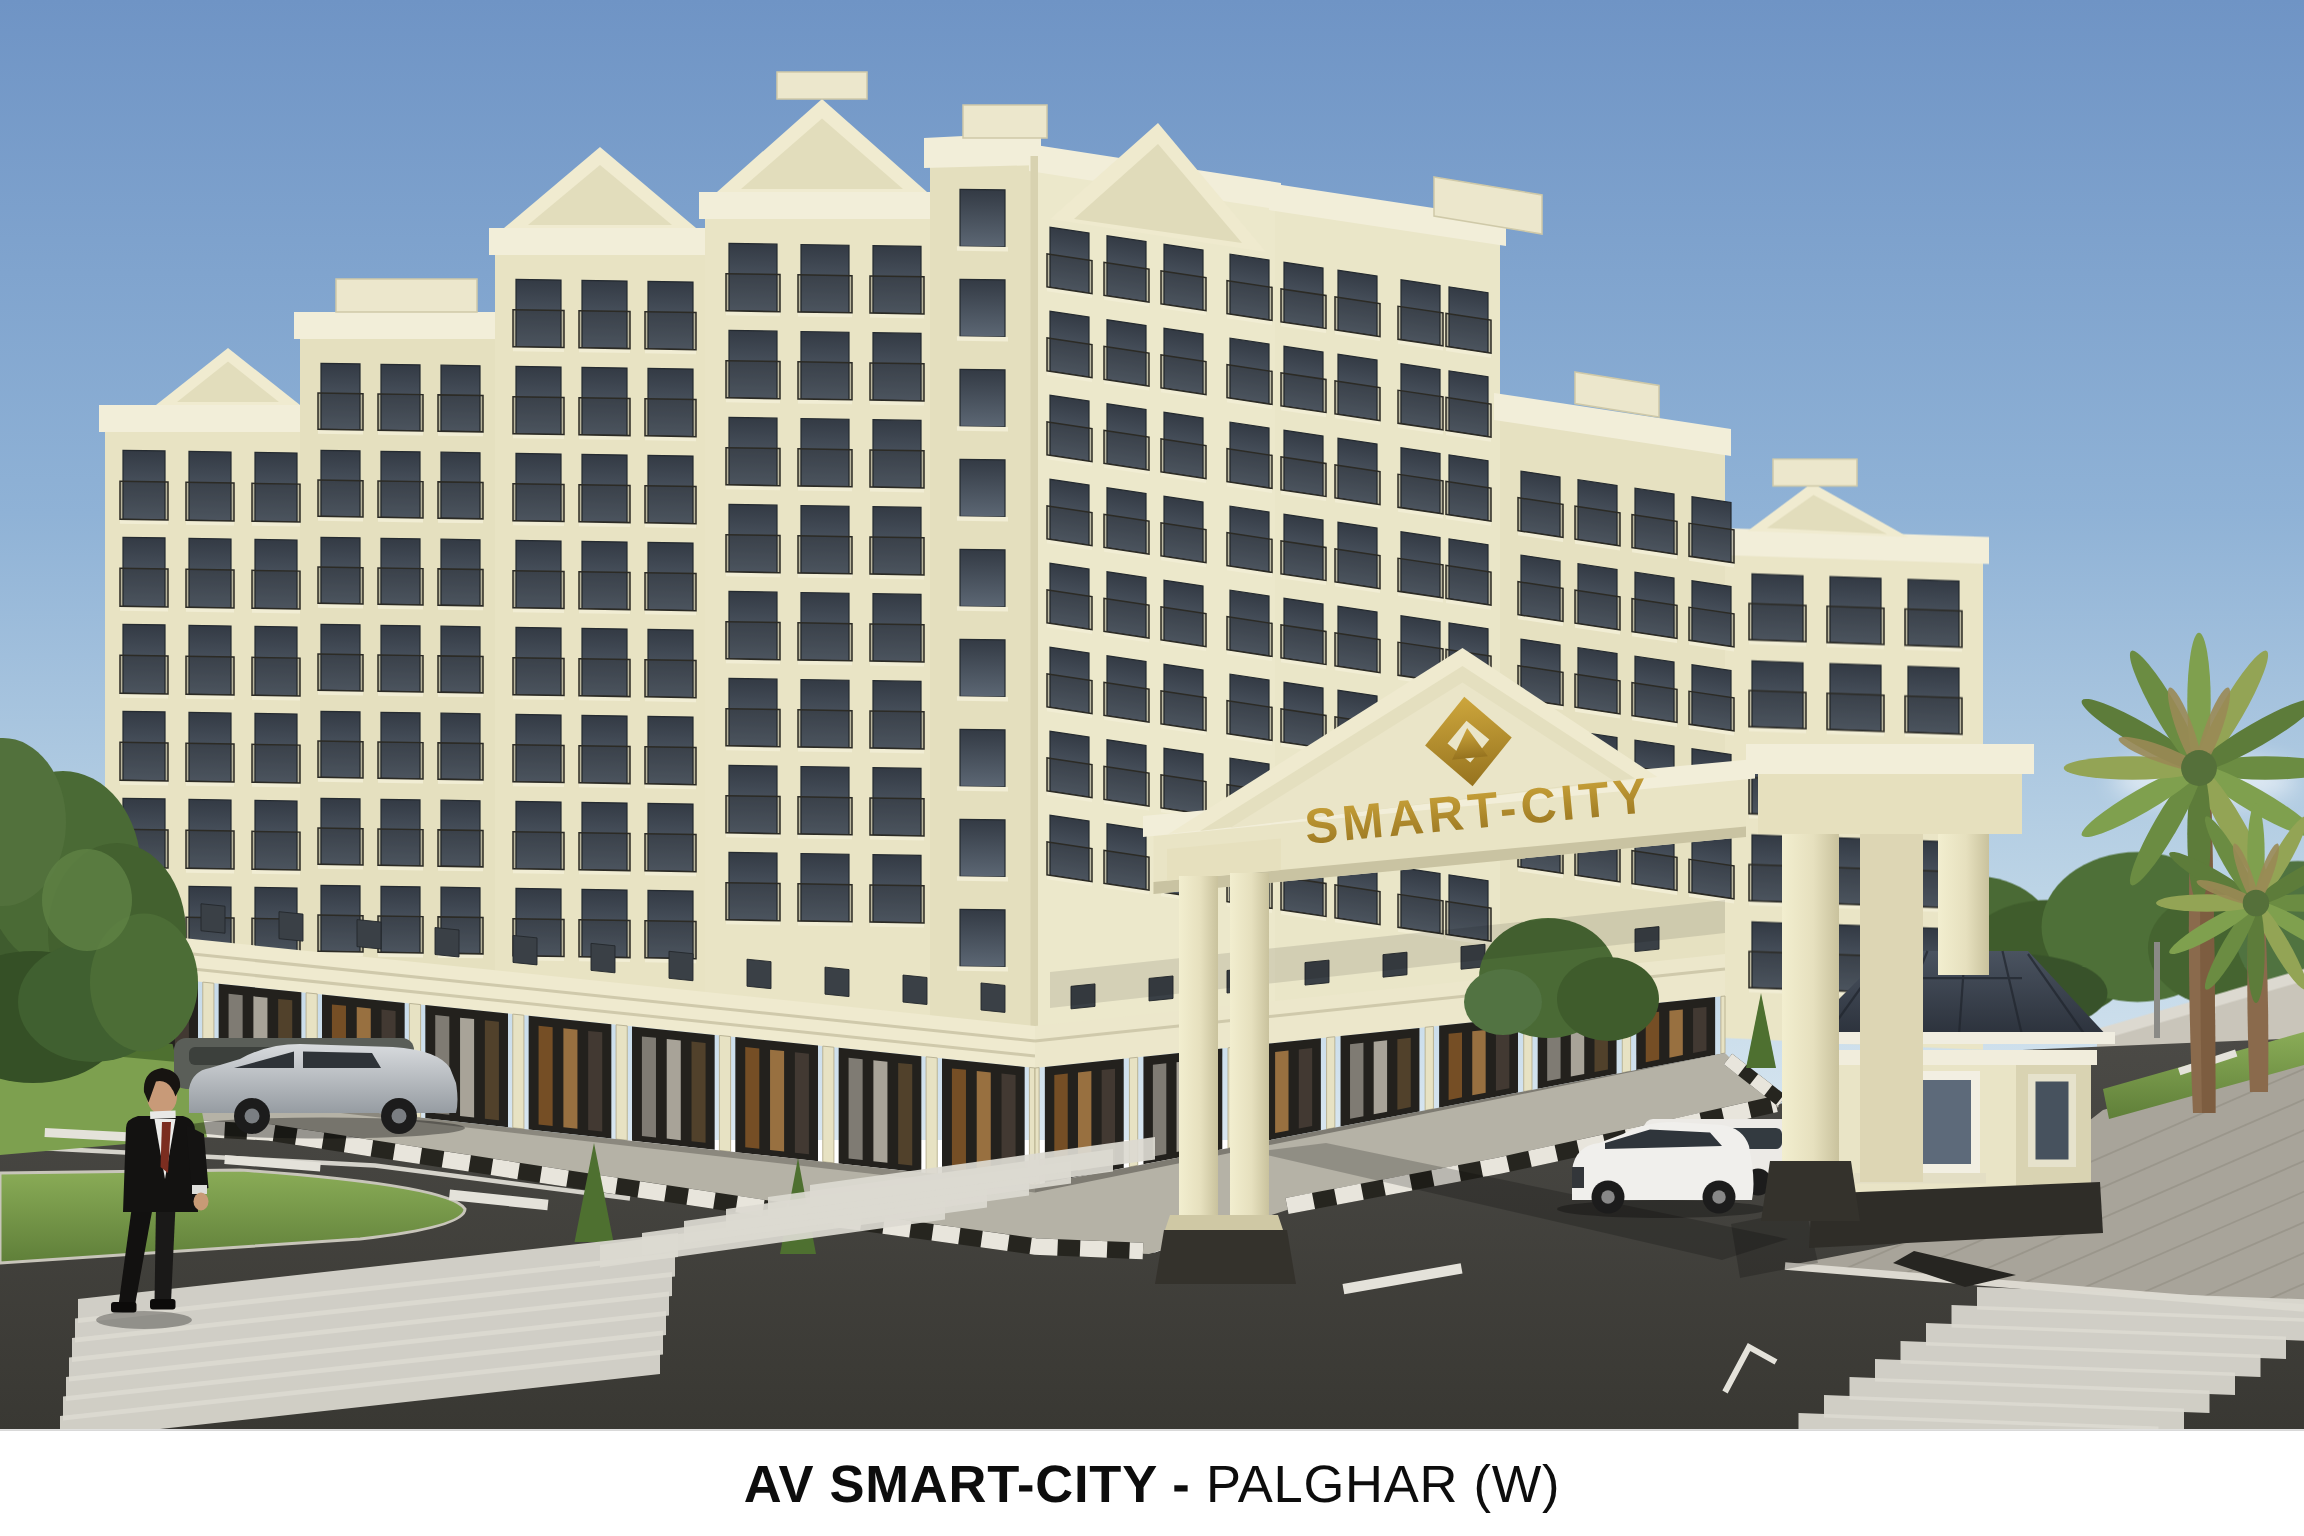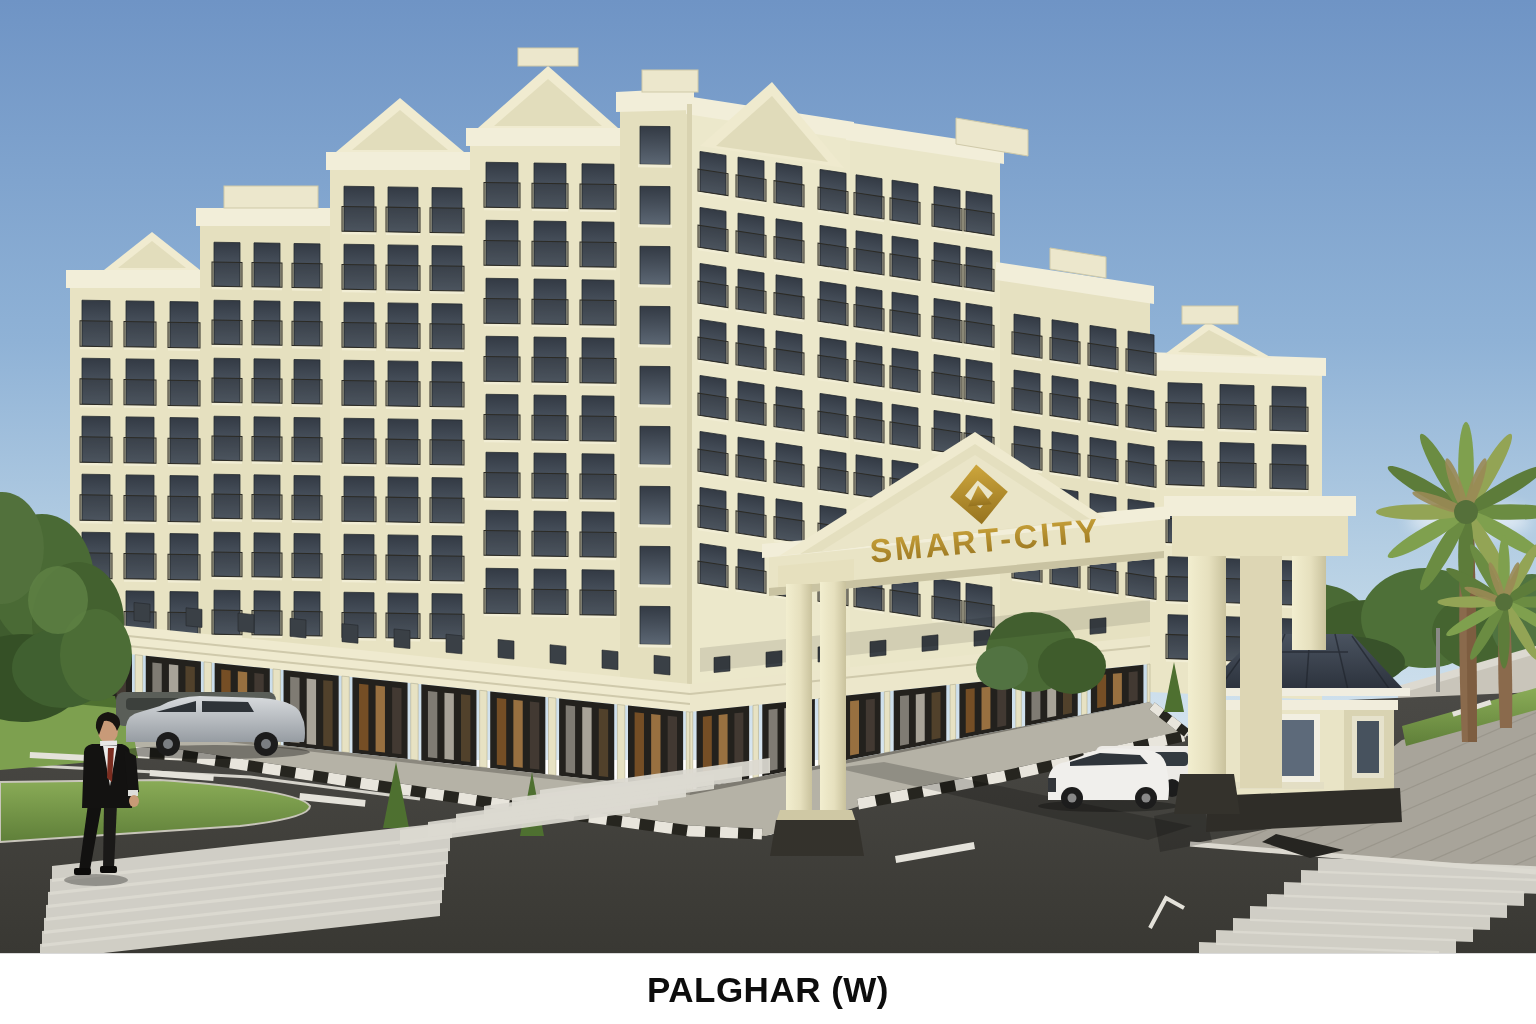--- a/index.html
+++ b/index.html
@@ -3,21 +3,21 @@
 <meta charset="utf-8">
 <style>
   html,body{margin:0;padding:0;background:#fff;}
   .frame{position:relative;width:1536px;height:1024px;overflow:hidden;background:#fff;
          font-family:"Liberation Sans",sans-serif;}
   .scene{position:absolute;top:0;left:0;}
   .caption{position:absolute;left:0;top:953px;width:1536px;height:71px;background:#ffffff;
            border-top:1px solid #d9d9d9;display:flex;align-items:center;justify-content:center;
            color:#0d0d0d;font-size:35px;letter-spacing:.5px;white-space:pre;}
   .caption .b{font-weight:bold;}
-  .caption .r{font-weight:bold;text-align:center;}
+  .caption .r{font-weight:normal;text-align:center;}
   .win{fill:url(#wg);stroke:#242a30;stroke-width:.8;}
   .sill{fill:#f1edd4;}
   .rail{fill:rgba(20,19,16,.22);stroke:#2c2b25;stroke-width:1;}
   .glass{fill:#23211d;}
   .pilaster{fill:#e7e2c3;stroke:#b5ae8d;stroke-width:.6;}
   .zebra{fill:#dcd9d1;opacity:.93;}
   .plank{stroke:#8f8b80;stroke-width:1.2;opacity:.55;}
   .cornice{fill:#f2eed9;}
   .cap{fill:#ece7cc;stroke:#cfc9a8;stroke-width:1;}
   .dash{fill:#e4e2da;}
@@ -1105,15 +1105,15 @@
           <ellipse cx="32.64" cy="0" rx="34" ry="5.78" fill="#5D7C3A" transform="translate(1504,602) rotate(330)"></ellipse>
           <ellipse cx="20.4" cy="0" rx="21.76" ry="4.08" fill="#9A8A55" opacity="0.9" transform="translate(1504,602) rotate(200)"></ellipse>
           <ellipse cx="20.4" cy="0" rx="21.76" ry="4.08" fill="#9A8A55" opacity="0.9" transform="translate(1504,602) rotate(250)"></ellipse>
           <ellipse cx="20.4" cy="0" rx="21.76" ry="4.08" fill="#9A8A55" opacity="0.9" transform="translate(1504,602) rotate(290)"></ellipse>
           <circle cx="1504" cy="602" r="8.84" fill="#55703A"></circle>
         </g>
   </g>
 </svg>
 
 <div class="caption">
-  <span class="r">PALGHAR (W)</span>
+  <span class="b">AV SMART-CITY - </span><span class="r">PALGHAR (W)</span>
 </div>
 </div>
 
 </body></html>

